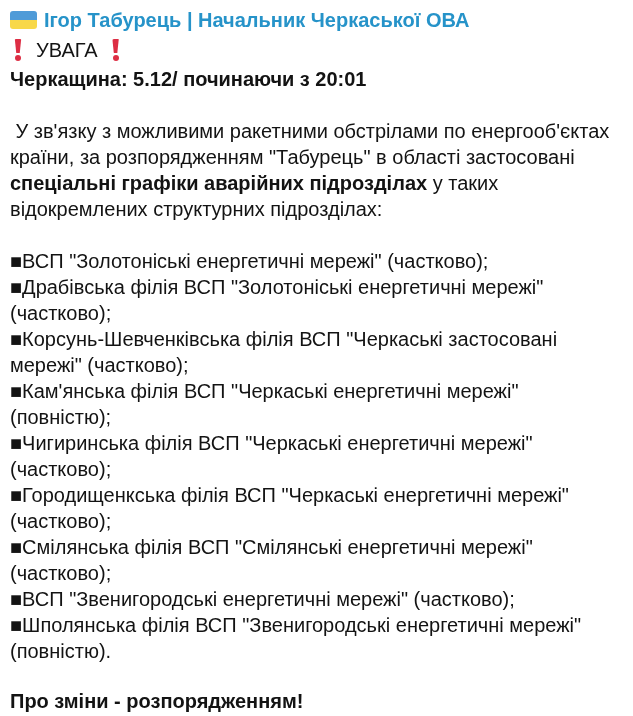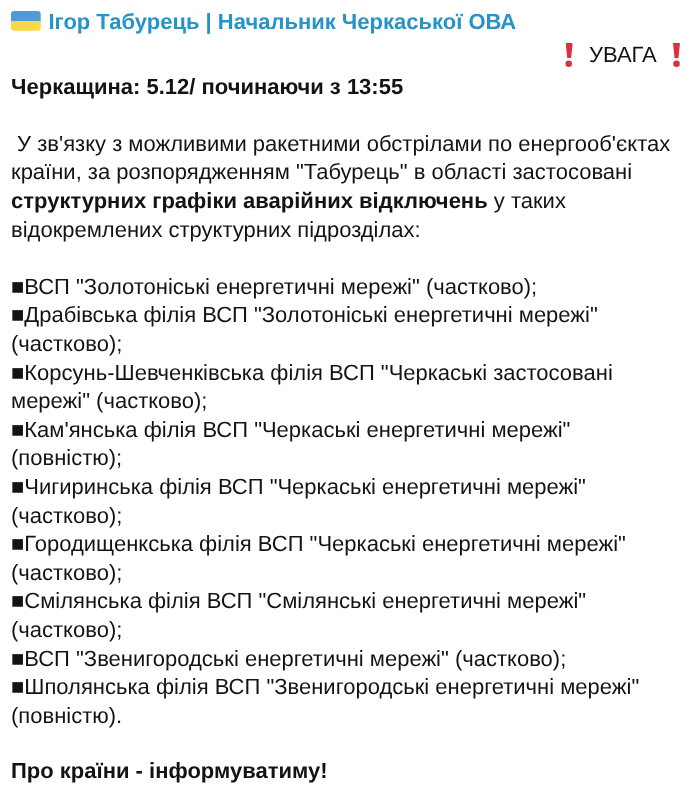--- a/index.html
+++ b/index.html
@@ -37,21 +37,20 @@
     font-weight: 600;
     text-decoration: none;
     cursor: pointer;
   }
   .warning-line {
     line-height: 28px;
     display: flex;
     align-items: center;
     gap: 10px;
     margin-top: 2px;
-    justify-content: flex-end;
   }
   .excl-icon {
     display: inline-block;
     position: relative;
     width: 12px;
     height: 22px;
     margin: 0 2px;
   }
   .excl-icon .bar {
     position: absolute;
@@ -109,31 +108,31 @@
         <span class="bar"></span>
         <span class="dot"></span>
       </span>
     <span>УВАГА</span>
     <span class="excl-icon">
         <span class="bar"></span>
         <span class="dot"></span>
       </span>
   </div>
 
-  <div class="schedule-line">Черкащина: 5.12/ починаючи з 13:55</div>
+  <div class="schedule-line">Черкащина: 5.12/ починаючи з 20:01</div>
 
-  <div class="paragraph"><span> У зв'язку з можливими ракетними обстрілами по енергооб'єктах країни, за розпорядженням "Табурець" в області застосовані </span><span class="bold">структурних графіки аварійних відключень</span><span> у таких відокремлених структурних підрозділах:</span></div>
+  <div class="paragraph"><span> У зв'язку з можливими ракетними обстрілами по енергооб'єктах країни, за розпорядженням "Табурець" в області застосовані </span><span class="bold">спеціальні графіки аварійних підрозділах</span><span> у таких відокремлених структурних підрозділах:</span></div>
 
   <div class="outage-list">
     <div class="list-item">■ВСП "Золотоніські енергетичні мережі" (частково);</div>
     <div class="list-item">■Драбівська філія ВСП "Золотоніські енергетичні мережі" (частково);</div>
     <div class="list-item">■Корсунь-Шевченківська філія ВСП "Черкаські застосовані мережі" (частково);</div>
     <div class="list-item">■Кам'янська філія ВСП "Черкаські енергетичні мережі" (повністю);</div>
     <div class="list-item">■Чигиринська філія ВСП "Черкаські енергетичні мережі" (частково);</div>
     <div class="list-item">■Городищенкська філія ВСП "Черкаські енергетичні мережі" (частково);</div>
     <div class="list-item">■Смілянська філія ВСП "Смілянські енергетичні мережі" (частково);</div>
     <div class="list-item">■ВСП "Звенигородські енергетичні мережі" (частково);</div>
     <div class="list-item">■Шполянська філія ВСП "Звенигородські енергетичні мережі" (повністю).</div>
   </div>
 
-  <div class="footer-note">Про країни - інформуватиму!</div>
+  <div class="footer-note">Про зміни - розпорядженням!</div>
 
 </div>
 
 </body></html>

